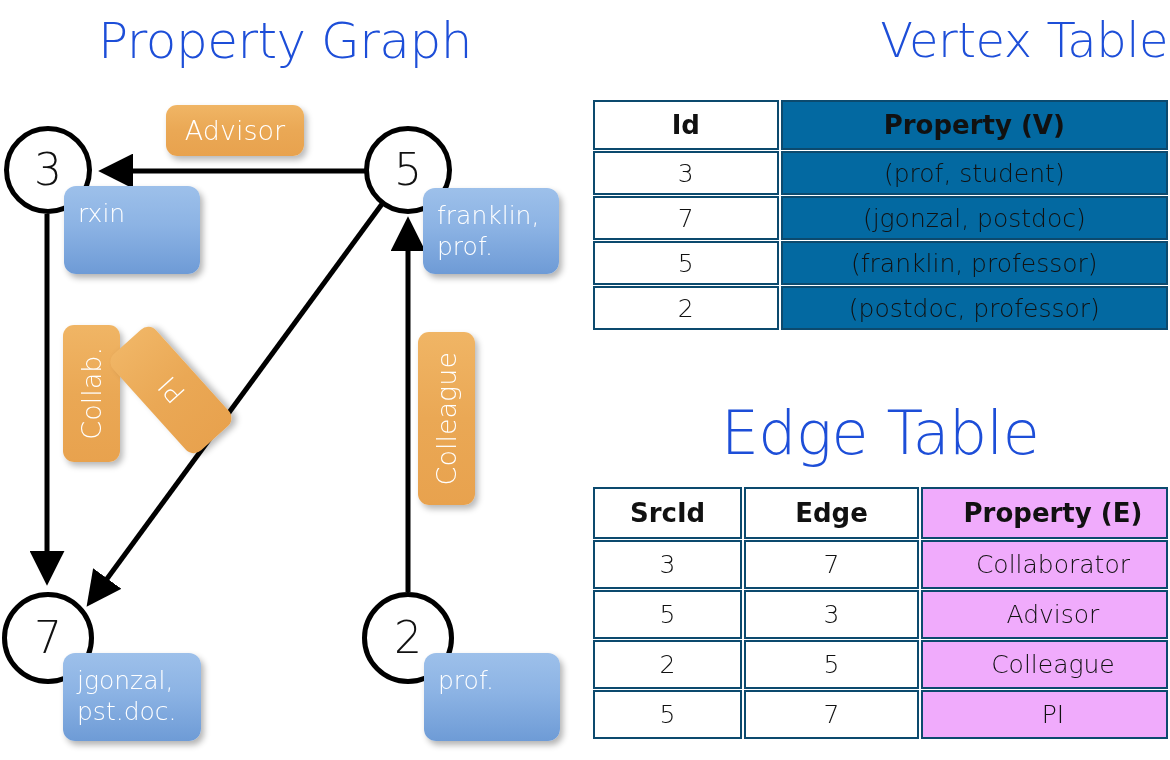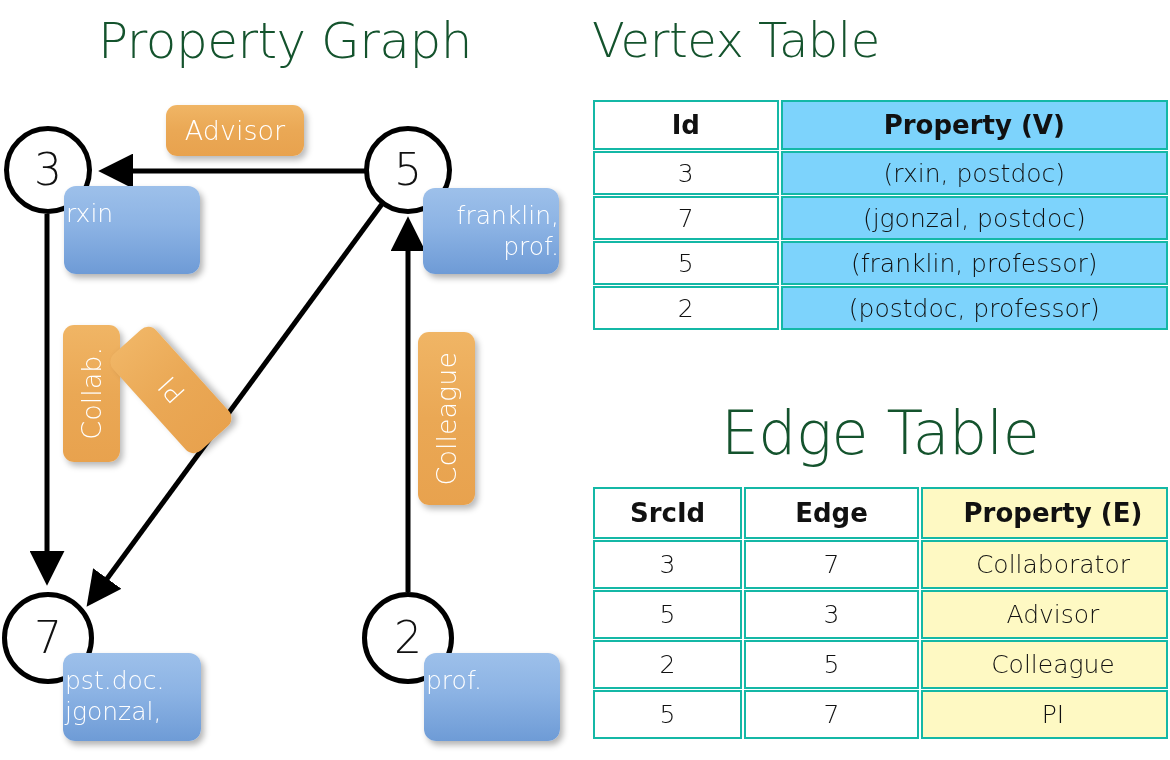--- a/index.html
+++ b/index.html
@@ -14,26 +14,26 @@
     overflow: hidden;
     font-family: "Liberation Sans", sans-serif;
     color: #000;
   }
 
   
   .title {
     position: absolute;
     font-family: "DejaVu Sans", sans-serif;
     font-weight: 300;
-    color: #14532d;
+    color: #1d4ed8;
     white-space: nowrap;
     letter-spacing: -0.5px;
   }
   #title-property-graph { left: 0; top: 12px; width: 570px; text-align: center; font-size: 50px; }
-  #title-vertex-table   { left: 592px; top: 12px; width: 576px; text-align: left; font-size: 48px; }
+  #title-vertex-table   { left: 592px; top: 12px; width: 576px; text-align: right; font-size: 48px; }
   #title-edge-table     { left: 592px; top: 398px; width: 576px; text-align: center; font-size: 60px; }
 
   
   #graph-canvas {
     position: absolute;
     left: 0; top: 0;
     width: 580px; height: 760px;
   }
   #graph-svg { position: absolute; left: 0; top: 0; }
 
@@ -63,26 +63,26 @@
   .prop-box {
     position: absolute;
     border-radius: 12px;
     background: linear-gradient(to bottom, #9dc0ea 0%, #8cb3e4 45%, #6e9bd6 100%);
     box-shadow: 3px 4px 6px rgba(0,0,0,0.30);
     color: #fff;
     font-family: "DejaVu Sans", sans-serif;
     font-weight: 300;
     font-size: 25px;
     line-height: 1.25;
-    padding: 12px 0 0 2px;
+    padding: 12px 0 0 14px;
     box-sizing: border-box;
     z-index: 6;
   }
   #prop-rxin     { left: 64px;  top: 186px; width: 136px; height: 88px; }
-  #prop-franklin { left: 423px; top: 188px; width: 136px; height: 86px; text-align: right; }
+  #prop-franklin { left: 423px; top: 188px; width: 136px; height: 86px; }
   #prop-jgonzal  { left: 63px;  top: 653px; width: 138px; height: 88px; }
   #prop-istoica  { left: 424px; top: 653px; width: 136px; height: 88px; }
   .prop-box span { display: block; }
 
   
   .edge-label {
     position: absolute;
     border-radius: 11px;
     background: linear-gradient(to bottom, #f0b565 0%, #eaa855 50%, #e8a24e 100%);
     box-shadow: 3px 4px 6px rgba(0,0,0,0.28);
@@ -123,43 +123,43 @@
 
   
   .tbl {
     position: absolute;
     border-collapse: separate;
     border-spacing: 2px 1px;
     font-family: "DejaVu Sans", sans-serif;
     font-weight: 300;
   }
   .tbl td, .tbl th {
-    border: 2px solid #14b8a6;
+    border: 2px solid #0c4a6e;
     text-align: center;
     font-weight: 300;
     font-size: 25px;
     color: #111;
     padding: 0;
     height: 44px;
     background: #fff;
     box-sizing: border-box;
   }
   .tbl th {
     font-weight: bold;
     font-size: 26px;
     height: 50px;
   }
   #vertex-table { left: 591px; top: 99px; }
   #vertex-table td.col-id, #vertex-table th.col-id { width: 186px; }
-  #vertex-table td.col-prop, #vertex-table th.col-prop { width: 388px; background: #7dd3fc; }
+  #vertex-table td.col-prop, #vertex-table th.col-prop { width: 388px; background: #0369a1; }
 
   #edge-table { left: 591px; top: 486px; }
   #edge-table td.col-src, #edge-table th.col-src { width: 150px; margin-top: 23px; }
   #edge-table td.col-dst, #edge-table th.col-dst { width: 176px; }
-  #edge-table td.col-prop, #edge-table th.col-prop { width: 248px; background: #fef9c3; padding-left: 17px; }
+  #edge-table td.col-prop, #edge-table th.col-prop { width: 248px; background: #f0abfc; padding-left: 17px; }
   #edge-table td, #edge-table th { height: 49px; }
   #edge-table th { height: 52px; }
 </style>
 </head>
 <body>
 
 <div class="title" id="title-property-graph">Property Graph</div>
 <div class="title" id="title-vertex-table">Vertex Table</div>
 <div class="title" id="title-edge-table">Edge Table</div>
 
@@ -187,22 +187,22 @@
   <div class="node" id="node-2">2</div>
 
   <div class="prop-box" id="prop-rxin">
     <span>rxin</span>
   </div>
   <div class="prop-box" id="prop-franklin">
     <span>franklin,</span>
     <span>prof.</span>
   </div>
   <div class="prop-box" id="prop-jgonzal">
+    <span>jgonzal,</span>
     <span>pst.doc.</span>
-    <span>jgonzal,</span>
   </div>
   <div class="prop-box" id="prop-istoica">
     <span>prof.</span>
   </div>
 
   <div class="edge-label" id="label-advisor">
     <span class="htext">Advisor</span>
   </div>
   <div class="edge-label" id="label-collab">
     <span class="vtext">Collab.</span>
@@ -218,21 +218,21 @@
 <table class="tbl" id="vertex-table">
   <thead>
     <tr>
       <th class="col-id">Id</th>
       <th class="col-prop">Property (V)</th>
     </tr>
   </thead>
   <tbody>
     <tr>
       <td class="col-id">3</td>
-      <td class="col-prop">(rxin, postdoc)</td>
+      <td class="col-prop">(prof, student)</td>
     </tr>
     <tr>
       <td class="col-id">7</td>
       <td class="col-prop">(jgonzal, postdoc)</td>
     </tr>
     <tr>
       <td class="col-id">5</td>
       <td class="col-prop">(franklin, professor)</td>
     </tr>
     <tr>

